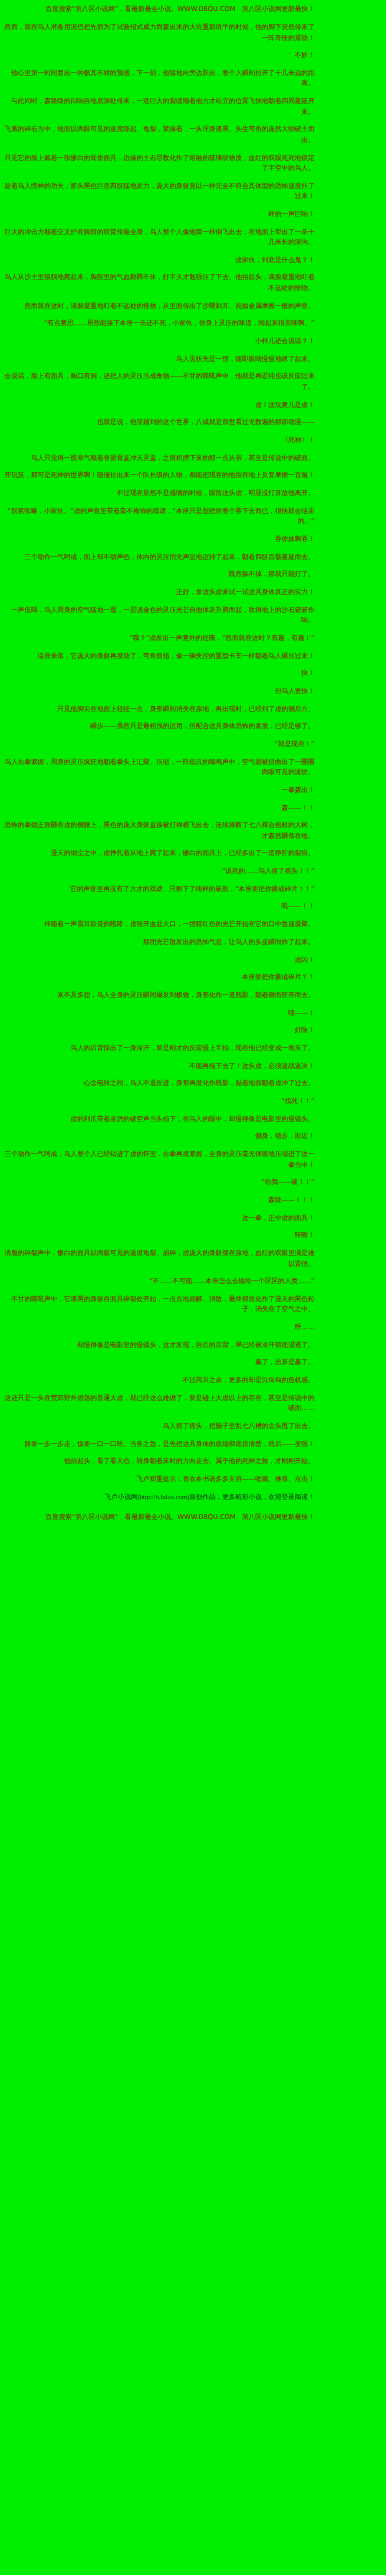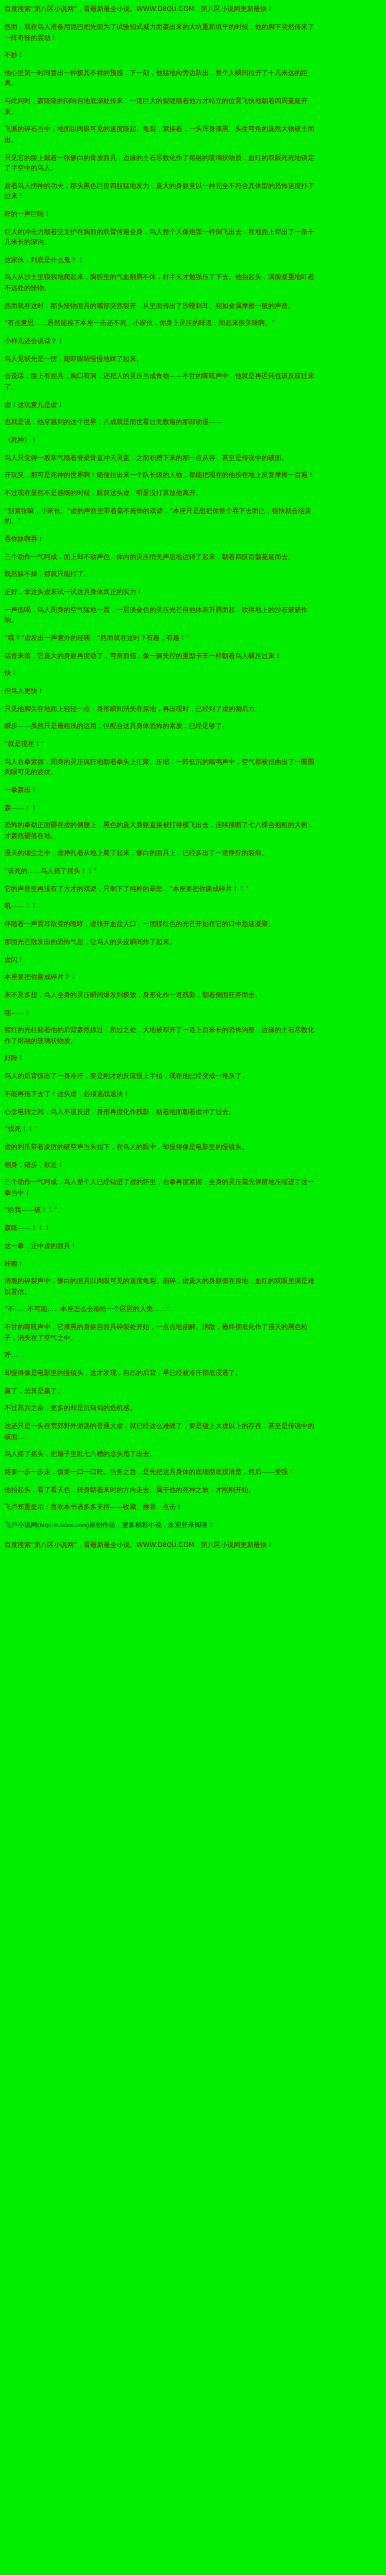--- a/index.html
+++ b/index.html
@@ -7,20 +7,21 @@
     background:#00ef00;
     font-family:"DejaVu Sans","Liberation Sans",sans-serif;
     font-size:6.6px;
     color:#9c0505;
   }
   .page{
     width:320px;
     min-height:2576px;
     box-sizing:border-box;
     padding:3.3px 5.5px 5.5px 4.4px;
+    text-align:right;
   }
   .banner{
     display:block;
     color:#9c0505;
     text-decoration:none;
     line-height:10px;
     margin:1.1px 0 7.7px;
     word-break:break-all;
   }
   .banner.bottom{margin:10px 0 2.2px;}
@@ -50,21 +51,21 @@
       <p>不妙！</p>
       <p>他心里第一时间冒出一种极其不祥的预感，下一刻，他猛地向旁边跃出，整个人瞬间拉开了十几米远的距离。</p>
       <p>与此同时，轰隆隆的闷响自地底深处传来，一道巨大的裂缝顺着他方才站立的位置飞快地朝着四周蔓延开来。</p>
       <p>飞溅的碎石当中，地面以肉眼可见的速度隆起、龟裂，紧接着，一头浑身漆黑、头生弯角的庞然大物破土而出。</p>
       <p>只见它的脸上戴着一张惨白的骨质面具，边缘的土石尽数化作了熔融的玻璃状物质，血红的双眼死死地锁定了半空中的鸟人。</p>
       <p>趁着鸟人愣神的功夫，那头黑色巨兽四肢猛地发力，庞大的身躯竟以一种完全不符合其体型的恐怖速度扑了过来！</p>
       <p>砰的一声巨响！</p>
       <p>巨大的冲击力顺着交叉护在胸前的双臂传遍全身，鸟人整个人像炮弹一样倒飞出去，在地面上犁出了一条十几米长的深沟。</p>
       <p>这家伙，到底是什么鬼？！</p>
       <p>鸟人从沙土里狼狈地爬起来，胸腔里的气血翻腾不休，好半天才勉强压了下去。他抬起头，满脸凝重地盯着不远处的怪物。</p>
-      <p>然而就在这时，那头怪物面具的嘴部突然裂开，从里面传出了沙哑刺耳、宛如金属摩擦一般的声音。</p>
+      <p>然而就在这时，满脸凝重地盯着不远处的怪物，从里面传出了沙哑刺耳、宛如金属摩擦一般的声音。</p>
       <p>“有点意思……居然能接下本座一击还不死，小家伙，你身上灵压的味道，闻起来很美味啊。”</p>
       <p>小样儿还会说话？！</p>
       <p>鸟人见状先是一愣，随即眼睛慢慢地眯了起来。</p>
       <p>会说话，脸上有面具，胸口有洞，还把人的灵压当成食物——不甘的嘶吼声中，他就是再迟钝也该反应过来了。</p>
       <p>虚！这玩意儿是虚！</p>
       <p>也就是说，他穿越到的这个世界，八成就是前世看过无数遍的那部动漫——</p>
       <p>《死神》！</p>
       <p>鸟人只觉得一股寒气顺着脊梁骨直冲天灵盖，之前积攒下来的那一点从容，甚至是传说中的破面。</p>
       <p>开玩笑，那可是死神的世界啊！随便拉出来一个队长级的人物，都能把现在的他按在地上反复摩擦一百遍！</p>
       <p>不过现在显然不是感慨的时候，眼前这头虚，明显没打算放他离开。</p>
@@ -88,21 +89,20 @@
       <p>漫天的烟尘之中，虚挣扎着从地上爬了起来，惨白的面具上，已经多出了一道狰狞的裂痕。</p>
       <p>“该死的……鸟人摇了摇头！！”</p>
       <p>它的声音里再没有了方才的戏谑，只剩下了纯粹的暴怒，“本座要把你撕成碎片！！”</p>
       <p>吼——！！</p>
       <p>伴随着一声震耳欲聋的咆哮，虚张开血盆大口，一团猩红色的光芒开始在它的口中急速凝聚。</p>
       <p>那团光芒散发出的恐怖气息，让鸟人的头皮瞬间炸了起来。</p>
       <p>虚闪！</p>
       <p>本座要把你撕成碎片？！</p>
       <p>来不及多想，鸟人全身的灵压瞬间爆发到极致，身形化作一道残影，朝着侧面狂奔而去。</p>
       <p>嗤——！</p>
-      <p>猩红的光柱贴着他的后背轰然掠过，所过之处，大地被犁开了一道上百米长的恐怖沟壑，边缘的土石尽数化作了熔融的玻璃状物质。</p>
       <p>好险！</p>
       <p>鸟人的后背惊出了一身冷汗，要是刚才的反应慢上半拍，现在他已经变成一堆灰了。</p>
       <p>不能再拖下去了！这头虚，必须速战速决！</p>
       <p>心念电转之间，鸟人不退反进，身形再度化作残影，贴着地面朝着虚冲了过去。</p>
       <p>“找死！！”</p>
       <p>虚的利爪带着凌厉的破空声当头拍下，在鸟人的眼中，却慢得像是电影里的慢镜头。</p>
       <p>侧身，错步，欺近！</p>
       <p>三个动作一气呵成，鸟人整个人已经钻进了虚的怀里，右拳再度紧握，全身的灵压毫无保留地压缩进了这一拳当中！</p>
       <p>“给我——破！！”</p>
       <p>轰隆——！！！</p>

